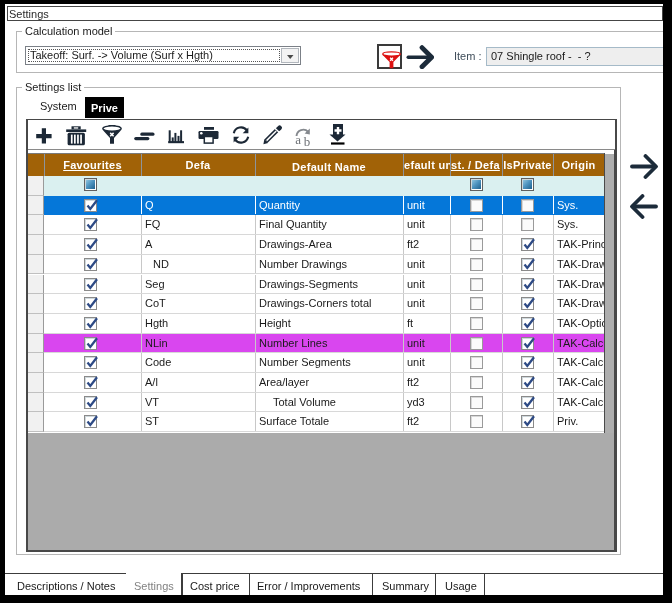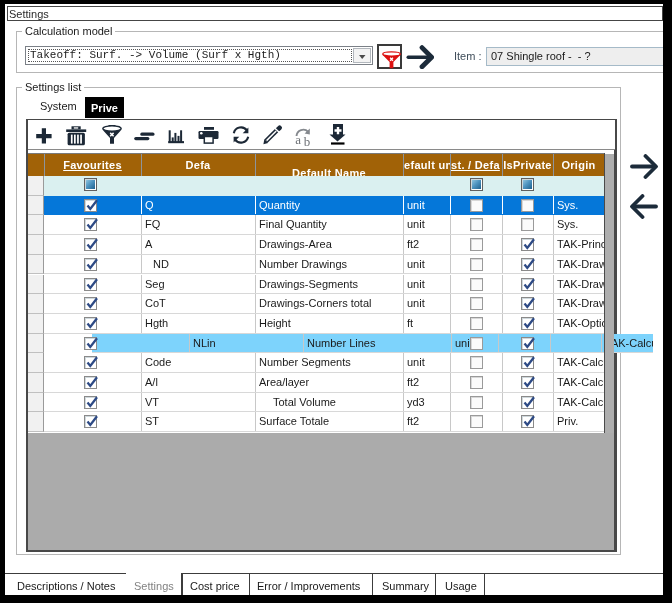--- a/index.html
+++ b/index.html
@@ -3,21 +3,21 @@
 <meta charset="utf-8">
 <style>
 * { margin:0; padding:0; box-sizing:border-box; }
 html,body { width:672px; height:603px; background:#000; overflow:hidden; }
 body { font-family:"Liberation Sans", sans-serif; font-size:11px; color:#1a1a1a; position:relative; }
 .abs { position:absolute; }
 #win { left:5px; top:4px; width:658px; height:591px; background:#fff; }
 #titlebox { left:7px; top:6px; width:656px; height:15px; border:1px solid #454545; background:#fff; line-height:14px; padding-left:1px; color:#2a2a2a; }
 .fs { border:1px solid #b6b6b6; }
 .fslabel { background:#fff; padding:0 3px; }
-#combo1 { left:25px; top:46px; width:348px; height:19px; border:1px solid #7b8087; background:#fff;font-family:Liberation Mono, monospace; }
+#combo1 { left:25px; top:46px; width:276px; height:19px; border:1px solid #7b8087; background:#fff; }
 #combo1 .focus { position:absolute; left:2px; top:2px; right:20px; bottom:2px; border:1px dotted #555; }
 #combo1 .txt { position:absolute; left:4px; top:2px; }
 #combo1 .btn { position:absolute; right:1px; top:1px; bottom:1px; width:18px; background:#f3f3f3; border:1px solid #b2b7bd; }
 #combo1 .btn svg { position:absolute; left:5px; top:6px; }
 #filterbtn { left:377px; top:44px; width:25px; height:25px; border:2px solid #3a3a3a; background:#fff; }
 #itemlbl { left:454px; top:50px; color:#3f4d5a; }
 #itemcombo { left:486px; top:47px; width:180px; height:19px; background:#eeeeee; border:1px solid #a5bac8; line-height:17px; padding-left:4px; }
 #prive { left:85px; top:96.5px; width:39px; height:21.5px; background:#000; color:#fff; font-weight:bold; text-align:center; line-height:22px; }
 #system { left:40px; top:100px; }
 #container { left:26px; top:118.5px; width:590.5px; height:433.5px; background:#fff; }
@@ -85,21 +85,21 @@
 <div class="abs" id="toolbar"></div>
 
 
 <g id="icons"></g>
 
 
 <div class="abs" style="left:28px; top:153px; width:577px; height:1px; background:#7a7a7a;"></div>
 <div class="cell hdr" style="left:28px; top:154px; width:577px; height:22px;"></div>
 <div class="cell hdr" style="left:44px; top:154px; width:97px; height:22px; line-height:22px;"><span style="text-decoration:underline;">Favourites</span></div>
 <div class="cell hdr" style="left:141px; top:154px; width:114px; height:22px; line-height:22px;">Defa</div>
-<div class="cell hdr" style="left:255px; top:162px; width:148px; height:22px; line-height:22px;">Default Name</div>
+<div class="cell hdr" style="left:255px; top:156px; width:148px; height:22px; line-height:22px;">Default Name</div>
 <div class="cell hdr" style="left:403px; top:154px; width:47px; height:22px; line-height:22px; text-align:left; padding-left:1px;">efault un</div>
 <div class="cell hdr" style="left:450px; top:154px; width:52px; height:22px; line-height:22px; text-align:left; padding-left:1px;"><span style="text-decoration:underline;">st. / Defa</span></div>
 <div class="cell hdr" style="left:502px; top:154px; width:51px; height:25px; line-height:22px; text-align:center;">IsPrivate</div>
 <div class="cell hdr" style="left:553px; top:154px; width:51px; height:22px; line-height:22px;">Origin</div>
 
 <svg class="icon" style="left:36.2px; top:127.7px;" width="16" height="16" viewBox="0 0 16 16">
   <path d="M7.9 0.2 V15.6 M0.2 8.1 H15.6" stroke="#1c2836" stroke-width="4.2"></path>
 </svg><svg class="icon" style="left:65.5px; top:124.5px;" width="21" height="21" viewBox="0 0 21 21">
   <rect x="5.5" y="1.3" width="9.2" height="3.1" fill="#1c2836"></rect>
   <rect x="7.8" y="2.3" width="4.4" height="1.3" fill="#fff"></rect>
@@ -316,21 +316,21 @@
         <path d="M3.5 8.5 L6.3 12 L13 3.2" stroke="#2d4a85" stroke-width="2.3" fill="none"></path>
       </svg>
     </div>
     <div class="cb cbg" style="left:469.5px; top:316.9px;"></div>
     <div class="cb" style="left:520.5px; top:316.9px;">
       <svg width="16" height="17" viewBox="0 0 16 17">
         <path d="M3.5 8.5 L6.3 12 L13 3.2" stroke="#2d4a85" stroke-width="2.3" fill="none"></path>
       </svg>
     </div>
     <div class="cell" style="left:28px; top:333.6px; width:16px; height:19.7px; background:#f1f1f1; border-right:1px solid #9a9a9a; border-bottom:1px solid #c0c0c0;"></div>
-    <div class="cell" style="left:44px; top:333.6px; width:561px; height:19.7px; background:#7dd3fc; border-bottom:1px solid #d8d8d8; color:#1a1a1a;margin-left:48px;">
+    <div class="cell" style="left:44px; top:333.6px; width:561px; height:19.7px; background:#d946ef; border-bottom:1px solid #d8d8d8; color:#1a1a1a;">
       <div class="vline" style="left:97px; top:0; height:19.7px; background:#c8c8c8;"></div>
       <div class="vline" style="left:211px; top:0; height:19.7px; background:#c8c8c8;"></div>
       <div class="vline" style="left:359px; top:0; height:19.7px; background:#c8c8c8;"></div>
       <div class="vline" style="left:406px; top:0; height:19.7px; background:#c8c8c8;"></div>
       <div class="vline" style="left:458px; top:0; height:19.7px; background:#c8c8c8;"></div>
       <div class="vline" style="left:509px; top:0; height:19.7px; background:#c8c8c8;"></div>
       <div style="position:absolute; left:101px; top:3px;">NLin</div>
       <div style="position:absolute; left:215px; top:3px;">Number Lines</div>
       <div style="position:absolute; left:363px; top:3px;">unit</div>
       <div style="position:absolute; left:513px; top:3px;">TAK-Calculation</div>

